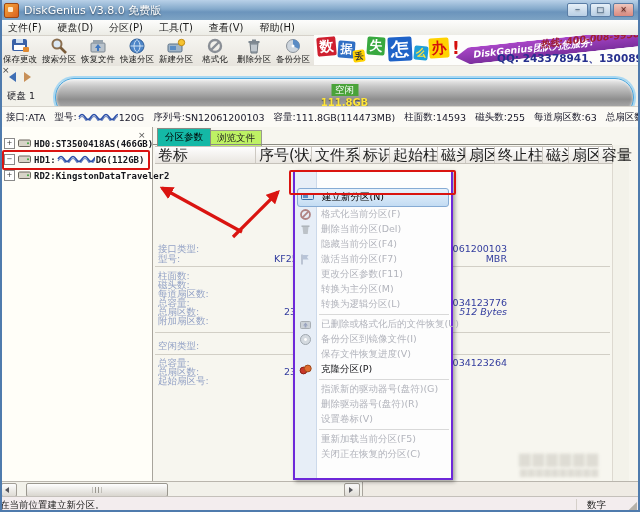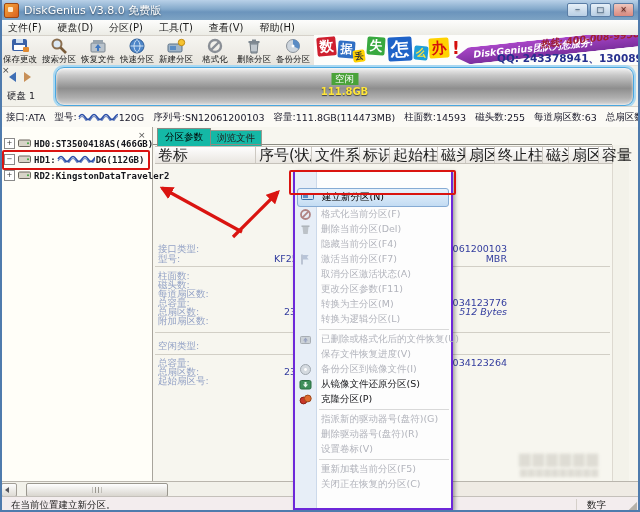--- a/index.html
+++ b/index.html
@@ -47,21 +47,21 @@
   .ad-hotline{position:absolute;left:226px;top:-2px;transform:rotate(-6deg);font-size:9.5px;font-weight:bold;
     font-style:italic;color:#a02030;white-space:nowrap;}
   .ad-qq{position:absolute;left:183px;top:17px;font-size:10.5px;font-weight:bold;color:#26308e;white-space:nowrap;}
   
   .diskpanel{position:absolute;left:0;top:66px;width:640px;height:40px;background:#f2f1ea;}
   .dp-close{position:absolute;left:2px;top:0px;font-size:9px;color:#444;line-height:9px;}
   .dp-arrow{position:absolute;top:6px;width:0;height:0;border:5px solid transparent;}
   .dp-arrow.left{left:9px;border-right:7px solid #3f6fb5;border-left:none;}
   .dp-arrow.right{left:24px;border-left:7px solid #c89058;border-right:none;}
   .dp-name{position:absolute;left:7px;top:24px;font-size:9.5px;color:#22222a;white-space:nowrap;}
-  .diskbar{position:absolute;left:55px;top:1px;width:577px;height:37px;border-radius:9px;
+  .diskbar{position:absolute;left:55px;top:12px;width:577px;height:37px;border-radius:19px;
     background:linear-gradient(180deg,#f0f0f0 0%,#c7c7c7 20%,#8e8e8e 55%,#aeaeae 80%,#d6d6d6 100%);
     border:1px solid #4aa7df;box-shadow:0 0 0 2px #a9d8f2, inset 0 0 3px #fff;}
   .bar-free{position:absolute;left:50%;top:5px;transform:translateX(-50%);
     background:#4aa33a;color:#fff;font-size:9.5px;padding:0 4px;line-height:12px;}
   .bar-size{position:absolute;left:50%;top:18px;transform:translateX(-50%);
     color:#ffe63a;font-size:10px;font-weight:bold;text-shadow:0 1px 1px rgba(0,0,0,.6);}
   
   .infoline{position:absolute;left:0;top:106px;width:640px;height:20px;background:#fbfaf5;
     border-top:1px solid #d7d4cc;border-bottom:1px solid #c9c6be;
     display:flex;align-items:center;padding-left:6px;font-size:9.5px;color:#181828;white-space:nowrap;}
@@ -75,21 +75,21 @@
     font-family:"DejaVu Sans Mono","Liberation Mono",monospace;font-weight:bold;font-size:9px;color:#14161c;}
   .expando{width:9px;height:9px;border:1px solid #8a8a8a;background:#fff;margin:0 3px 0 4px;
     font:7px/8px "DejaVu Sans",sans-serif;text-align:center;color:#333;flex:none;}
   .drive-ico{margin-right:3px;flex:none;}
   .content-bg{position:absolute;left:153px;top:127px;width:487px;height:354px;background:#f7f6ef;}
   .scrollgutter{position:absolute;left:612px;top:145px;width:16px;height:336px;background:#f3f2ea;border-left:1px solid #ddd9d0;}
   
   .tab{position:absolute;font-size:9.5px;display:flex;align-items:center;justify-content:center;}
   .tab.active{left:157px;top:128px;width:52px;height:17px;background:#14b8a6;
     border:1px solid #8b8b83;border-bottom:none;z-index:3;color:#000;}
-  .tab.inactive{left:210px;top:130px;width:50px;height:15px;background:#14b8a6;
+  .tab.inactive{left:210px;top:130px;width:50px;height:15px;background:#bef264;
     border:1px solid #9a9a90;border-bottom:none;color:#222;}
   .tabline{position:absolute;left:153px;top:144px;width:459px;height:1px;background:#8b8b83;z-index:2;}
   
   .thead{position:absolute;left:155px;top:146px;width:457px;height:16px;display:flex;
     background:linear-gradient(#fefefe,#e9e6e0);border:1px solid #c6c2ba;border-left:none;font-size:15px;color:#1c1c1c;}
   .th{border-right:1px solid #cdc9c2;display:flex;align-items:center;padding-left:3px;overflow:hidden;white-space:nowrap;flex:none;}
   
   .prop-label{position:absolute;font-size:9.5px;color:#93a2c6;white-space:nowrap;}
   .prop-left{position:absolute;font-size:9.5px;color:#323c9e;white-space:nowrap;}
   .prop-right{position:absolute;right:133px;font-size:9.5px;color:#323c9e;white-space:nowrap;}
@@ -118,21 +118,21 @@
   .hs-arrow{position:absolute;left:4px;top:3px;width:0;height:0;border:3px solid transparent;}
   .hs-btn.left .hs-arrow{border-right:4px solid #55565c;border-left:none;left:3px;}
   .hs-btn.right .hs-arrow{border-left:4px solid #55565c;border-right:none;}
   .hs-thumb{position:absolute;left:26px;top:1px;width:140px;height:12px;
     background:linear-gradient(#fefefe,#d9d6cf);border:1px solid #9a978f;border-radius:2px;}
   .hs-grip{position:absolute;left:50%;top:3px;width:9px;height:6px;transform:translateX(-50%);
     background:repeating-linear-gradient(90deg,#9a978f 0 1px,transparent 1px 3px);}
   
   .statusbar{position:absolute;left:0;top:496px;width:640px;height:16px;background:#f3edee;
     border-top:1px solid #c4c0ba;font-size:9.5px;color:#1a1a1a;}
-  .status-left{position:absolute;left:11px;top:2px;}
+  .status-left{position:absolute;left:0;top:2px;}
   .status-right{position:absolute;right:34px;top:2px;border-left:1px solid #d5d0ca;padding-left:10px;}
   .grip{position:absolute;right:3px;top:2px;color:#b5b1a9;font-size:11px;}
   
   .watermark{position:absolute;left:487px;top:450px;width:145px;z-index:2;color:#dedcd4;
     filter:blur(1.4px);text-align:center;pointer-events:none;}
   .wm1{font-size:15px;font-weight:bold;letter-spacing:2px;line-height:17px;}
   .wm2{font-size:9px;letter-spacing:1px;line-height:11px;}
 </style>
 </head>
 <body>
@@ -406,55 +406,45 @@
         <span>隐藏当前分区(F4)</span>
       </div>
       <div class="menu-item disabled">
         <span class="menu-ico"><svg width="13" height="13">
             <line x1="3" y1="1.5" x2="3" y2="11.5" stroke="#a8b2c4" stroke-width="1.4"></line>
             <path d="M3.7 2 h6 l-1.8 2.2 1.8 2.2 h-6 z" fill="#b8c4d8"></path>
           </svg></span>
         <span>激活当前分区(F7)</span>
       </div>
       <div class="menu-item disabled">
-        <span>取消分区激活状态(A)</span>
-      </div>
-      <div class="menu-item disabled">
         <span>更改分区参数(F11)</span>
       </div>
       <div class="menu-item disabled">
         <span>转换为主分区(M)</span>
       </div>
       <div class="menu-item disabled">
         <span>转换为逻辑分区(L)</span>
       </div>
       <div class="menu-sep"></div>
       <div class="menu-item disabled">
         <span class="menu-ico"><svg width="13" height="13">
             <rect x="1.5" y="3.5" width="10" height="7" rx="1" fill="#ccd2d8" stroke="#a8aeb4"></rect>
             <path d="M6.5 4.5 l2.4 3 h-1.5 v2 h-1.8 v-2 h-1.5 z" fill="#9aa4c0"></path>
           </svg></span>
         <span>已删除或格式化后的文件恢复(U)</span>
       </div>
       <div class="menu-item disabled">
-        <span>保存文件恢复进度(V)</span>
-      </div>
-      <div class="menu-item disabled">
         <span class="menu-ico"><svg width="13" height="13">
             <circle cx="6.5" cy="6.5" r="5" fill="#d4dae0" stroke="#a0a8b0"></circle>
             <circle cx="6.5" cy="6.5" r="1.4" fill="#fff"></circle>
           </svg></span>
         <span>备份分区到镜像文件(I)</span>
       </div>
-      <div class="menu-item enabled">
-        <span class="menu-ico"><svg width="13" height="13">
-            <rect x="1" y="2.5" width="11" height="8.5" rx="1.5" fill="#3f8f5a" stroke="#2a6e40"></rect>
-            <path d="M6.5 9.5 l-2.6-3 h1.6 v-2.6 h2 v2.6 h1.6 z" fill="#eaf6ee"></path>
-          </svg></span>
-        <span>从镜像文件还原分区(S)</span>
+      <div class="menu-item disabled">
+        <span>保存文件恢复进度(V)</span>
       </div>
       <div class="menu-item enabled">
         <span class="menu-ico"><svg width="13" height="13">
             <circle cx="4.5" cy="7.5" r="3.4" fill="#c8372a" stroke="#8c2016"></circle>
             <circle cx="8.8" cy="5.5" r="3.4" fill="#e06b2f" stroke="#9e4a1c"></circle>
           </svg></span>
         <span>克隆分区(P)</span>
       </div>
       <div class="menu-sep"></div>
       <div class="menu-item disabled">

